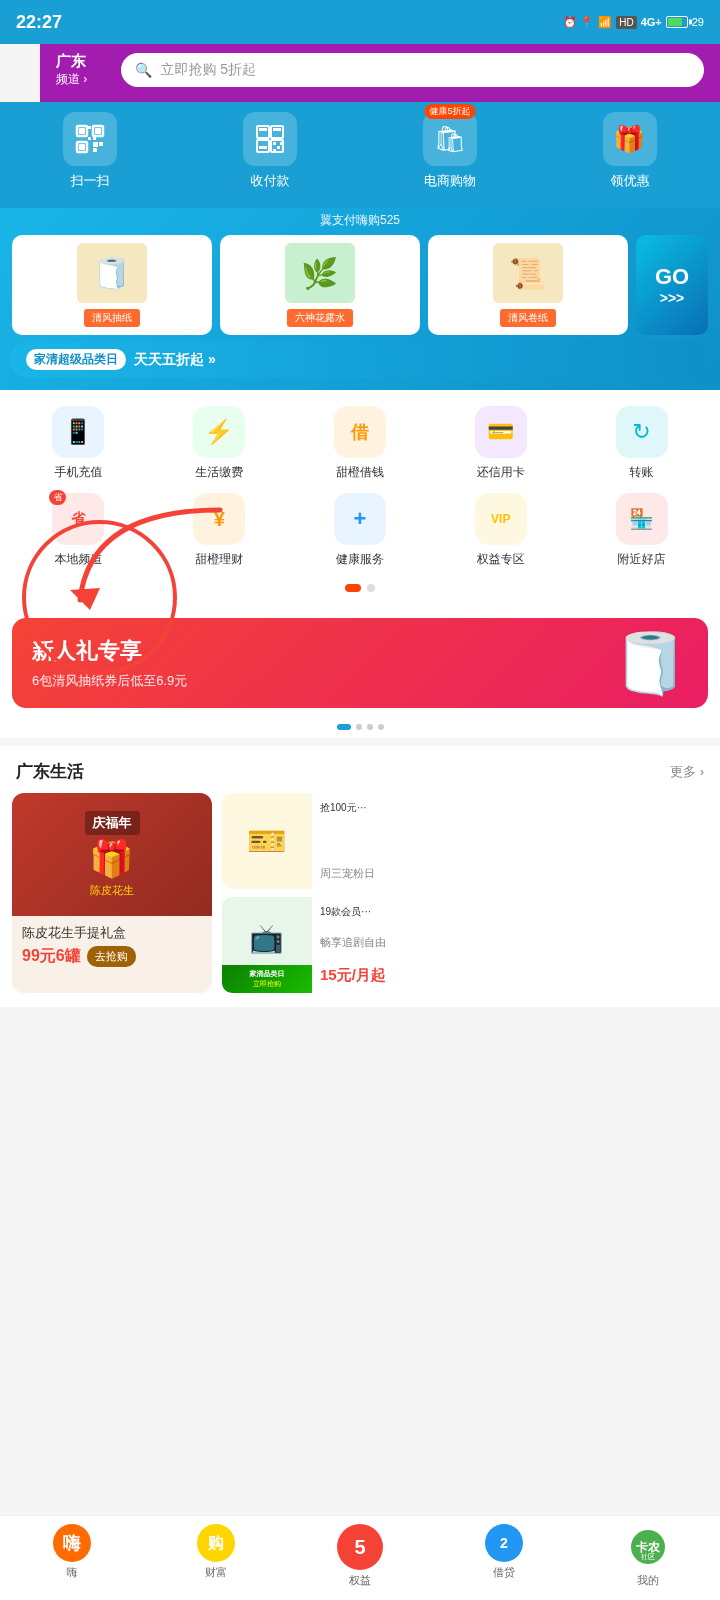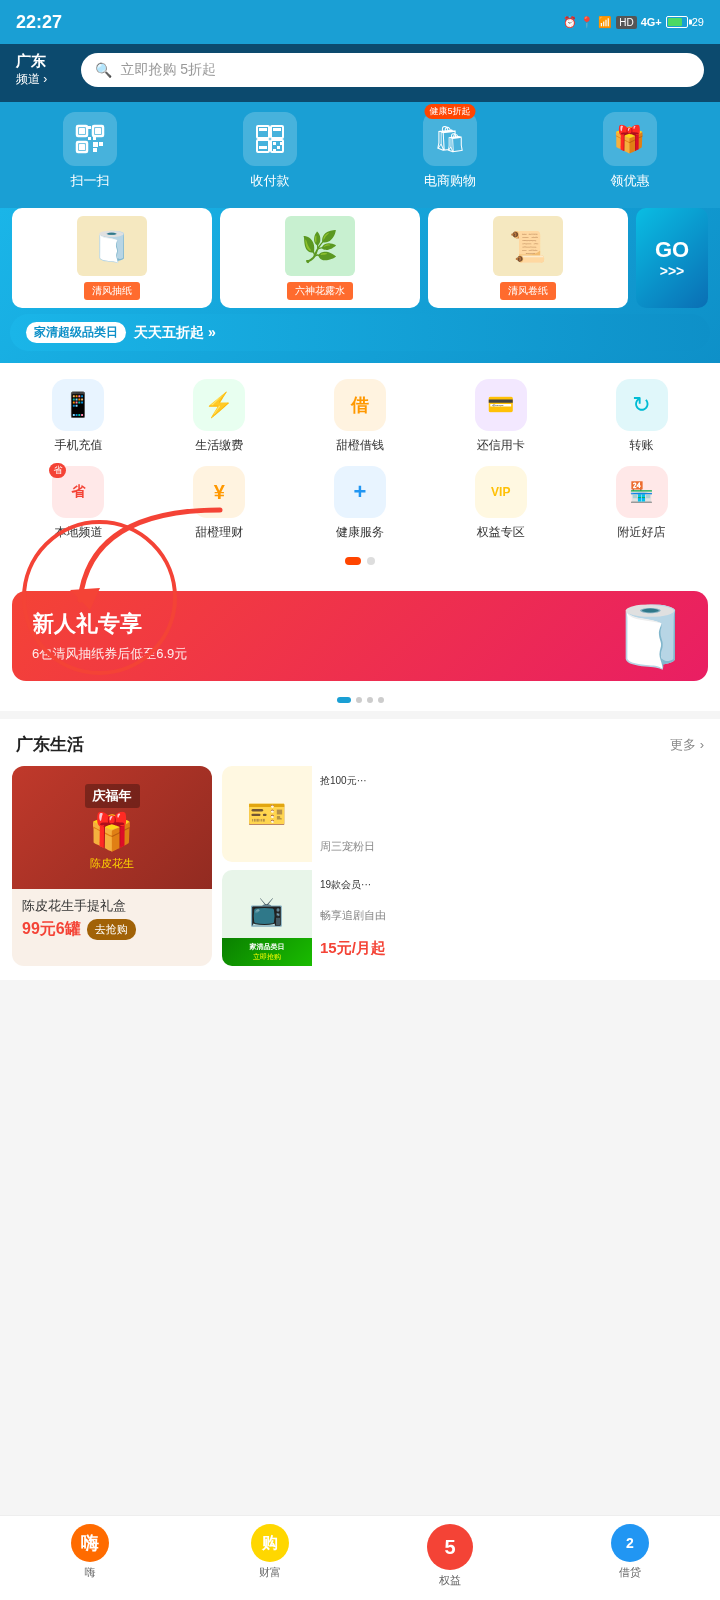--- a/index.html
+++ b/index.html
@@ -31,25 +31,26 @@
     }
     .battery-icon::after {
       content:''; width: 3px; height: 5px; background: white;
       position: absolute; right: -5px; top: 50%; transform: translateY(-50%);
       border-radius: 0 1px 1px 0;
     }
     .battery-fill { background: #4cd964; height: 100%; width: 80%; border-radius: 1px; }
 
     
     .header {
-      background: #0c4a6e;
+      background: #a21caf;
       padding: 8px 16px 14px;
       display: flex;
       align-items: center;
       gap: 10px;
+      margin-left: 40px;
     }
     .location-btn {
       color: white;
       font-size: 15px;
       display: flex;
       flex-direction: column;
       align-items: flex-start;
       min-width: 55px;
     }
     .location-btn .loc-text { font-size: 15px; font-weight: bold; }
@@ -463,20 +464,21 @@
     <div class="quick-action-icon-wrap">
       <div class="quick-action-icon">
         <span style="font-size:26px;">🎁</span>
       </div>
     </div>
     <span class="quick-action-label">领优惠</span>
   </div>
 </div>
 
 <div class="banner-area">
+  <div class="banner-subtitle">翼支付嗨购525</div>
   <div class="banner-products">
     <div class="banner-product-card">
       <div class="product-img-placeholder" style="background:#f5e8c0;">🧻</div>
       <span class="product-label-tag">清风抽纸</span>
     </div>
     <div class="banner-product-card">
       <div class="product-img-placeholder" style="background:#c8f0d0;">🌿</div>
       <span class="product-label-tag">六神花露水</span>
     </div>
     <div class="banner-product-card">
@@ -672,15 +674,26 @@
       <span style="color:white;font-weight:bold;font-size:20px;">5</span>
     </div>
     <span class="nav-label">权益</span>
   </div>
   <div class="nav-item">
     <div class="nav-icon active-blue">
       <span style="color:white;font-weight:bold;font-size:14px;">2</span>
     </div>
     <span class="nav-label">借贷</span>
   </div>
+  <div class="nav-item">
+    <div class="nav-icon" style="background:none;flex-direction:column;width:46px;height:46px;gap:2px;">
+
+      <svg width="36" height="36" viewBox="0 0 36 36">
+        <circle cx="18" cy="18" r="17" fill="#4caf50"></circle>
+        <text x="18" y="22" text-anchor="middle" fill="white" font-size="12" font-weight="bold">卡农</text>
+        <text x="18" y="30" text-anchor="middle" fill="white" font-size="7">社区</text>
+      </svg>
+    </div>
+    <span class="nav-label">我的</span>
+  </div>
 </div>
 
 <div style="height: 80px;"></div>
 
 </body></html>

